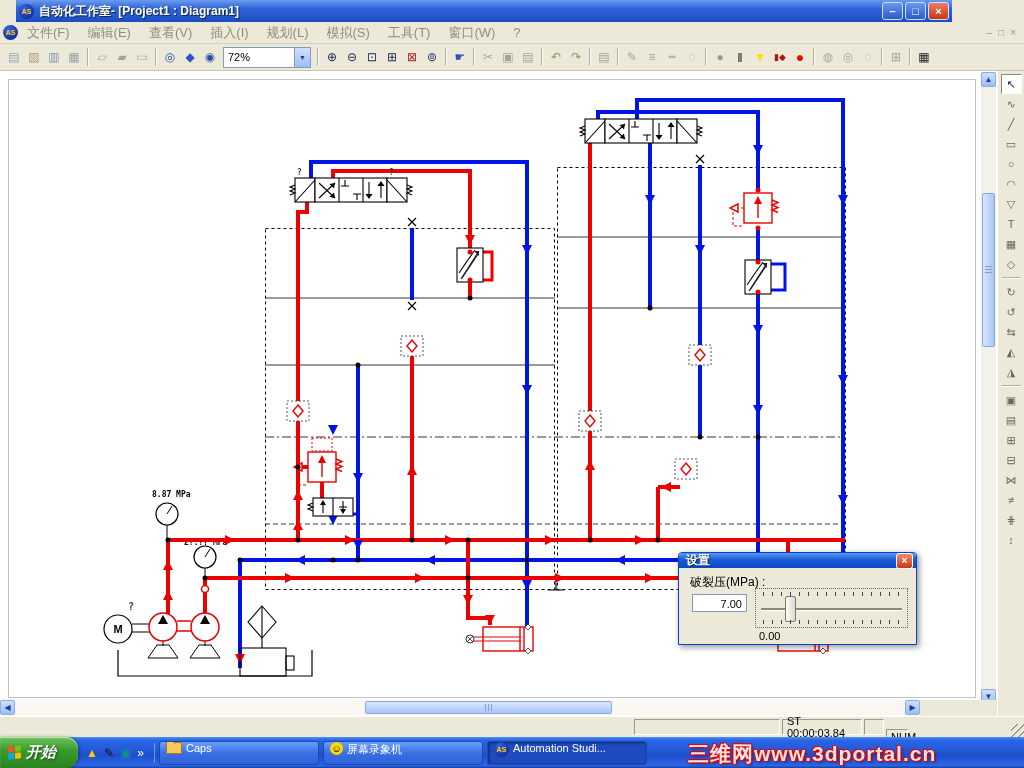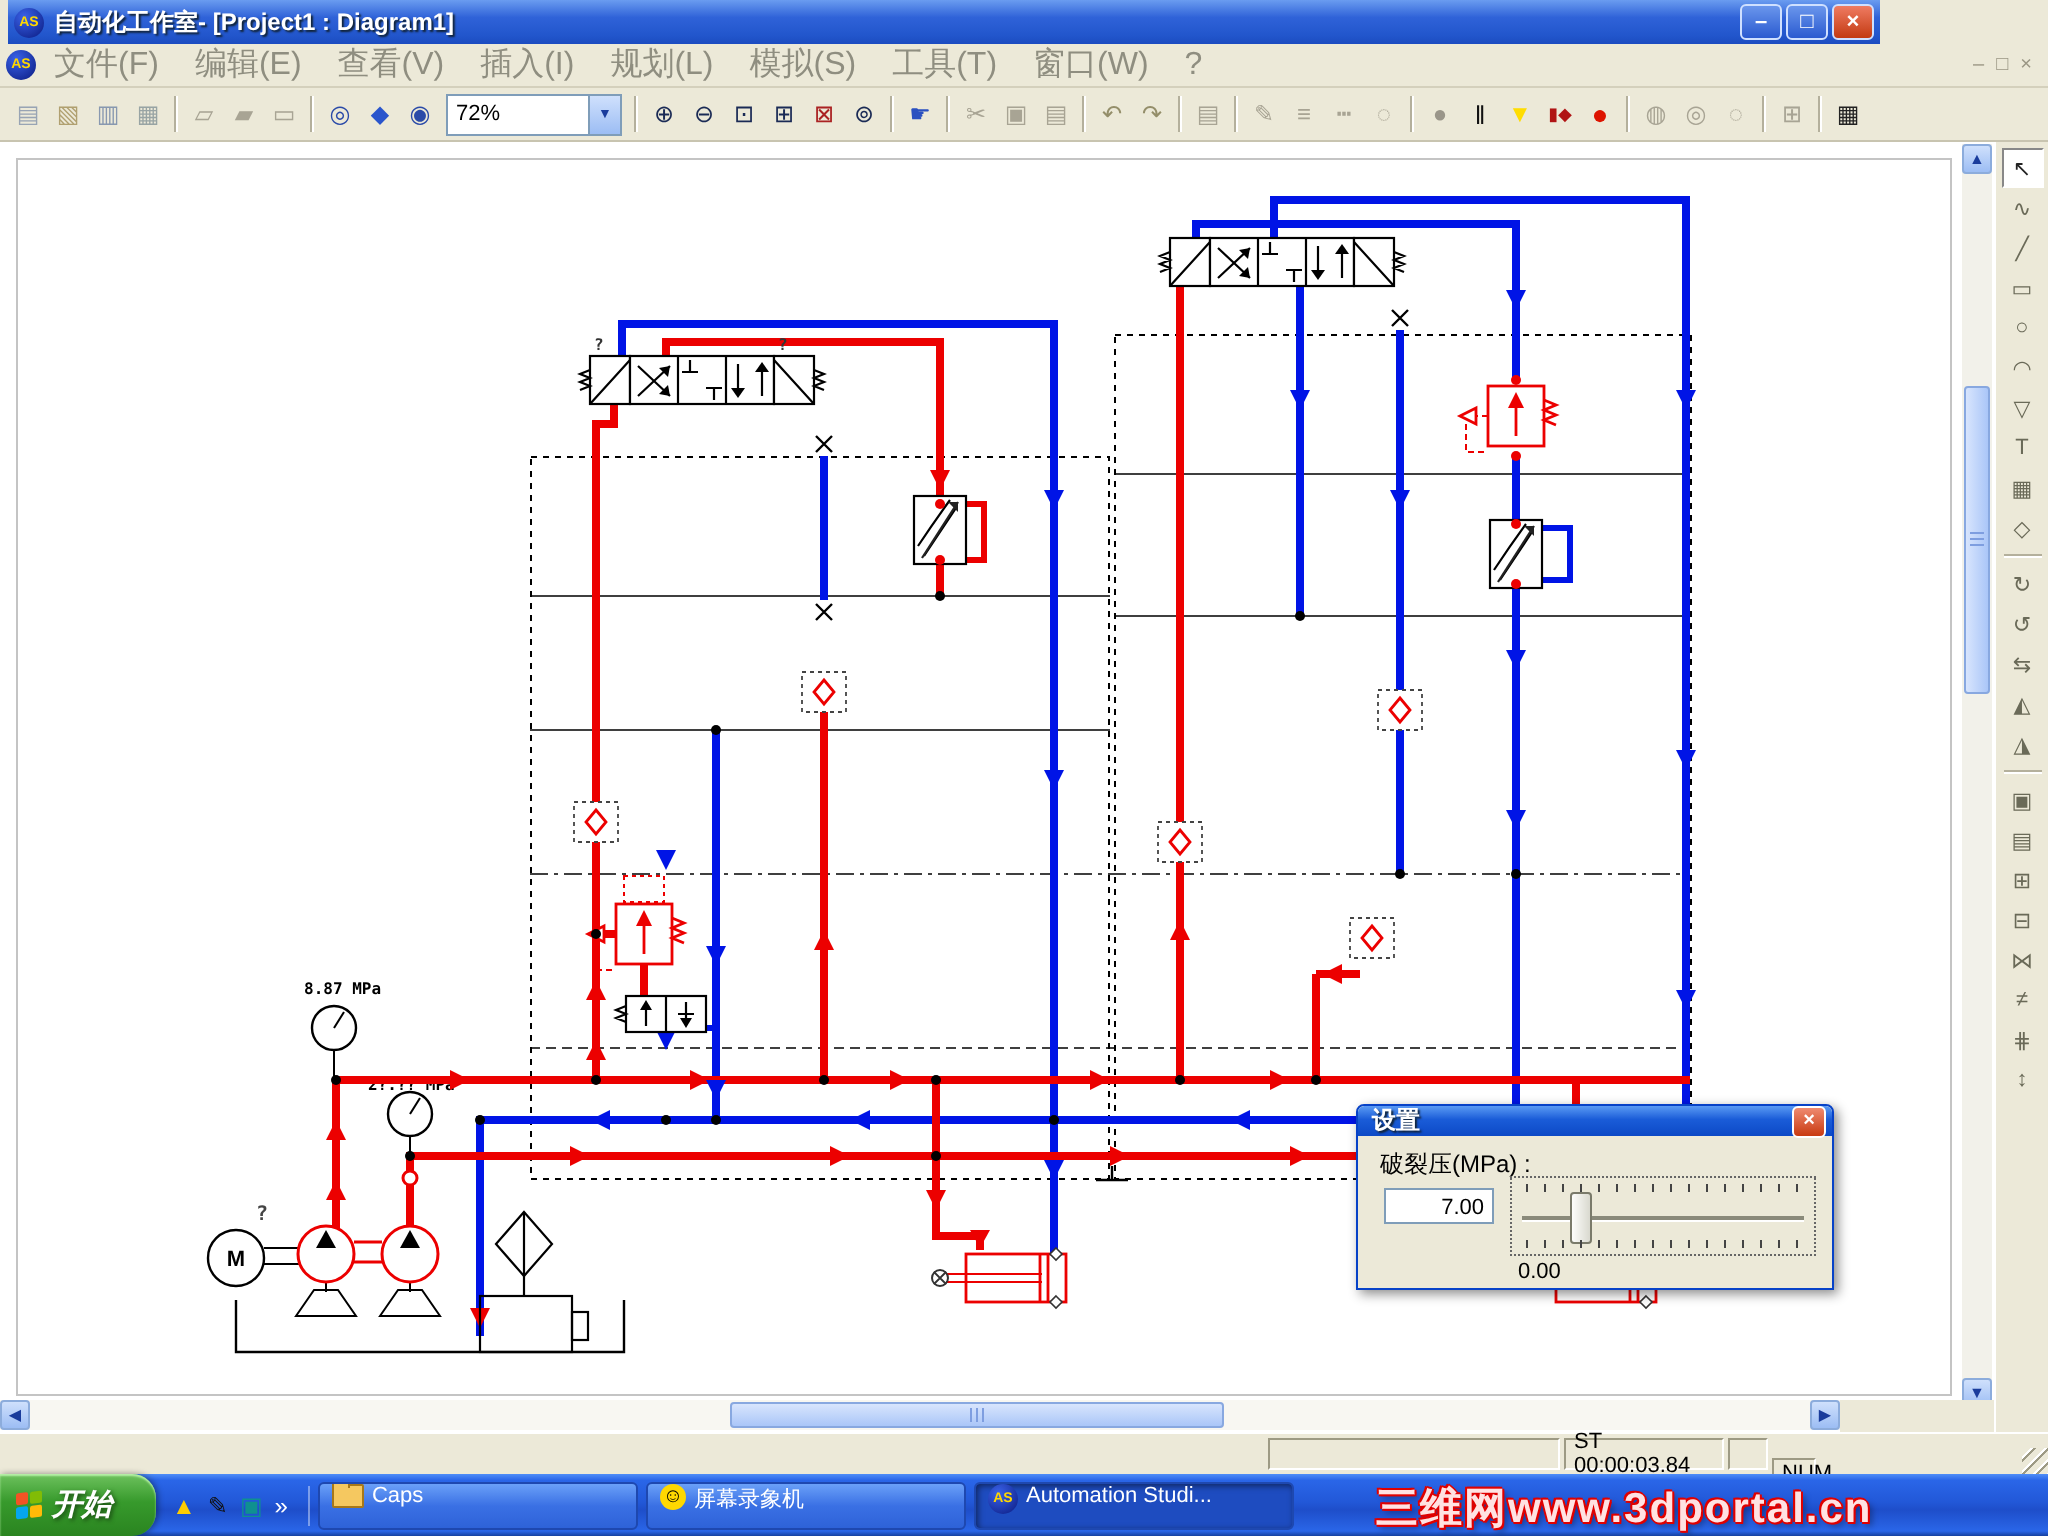--- a/index.html
+++ b/index.html
@@ -1,31 +1,31 @@
 <!DOCTYPE html>
 <html><head>
 <meta charset="utf-8">
 <style>
   html,body{margin:0;padding:0;background:#555;}
   .screen{position:relative;width:1024px;height:768px;overflow:hidden;background:#ece9d8;
           font-family:"Liberation Sans",sans-serif;-webkit-font-smoothing:none;}
   
-  .titlebar{position:absolute;left:4px;top:0;width:936px;height:22px;display:flex;align-items:center;
+  .titlebar{position:absolute;left:16px;top:0;width:936px;height:22px;display:flex;align-items:center;
     background:linear-gradient(180deg,#6a9cf0 0%,#2f62d8 40%,#2256cc 80%,#1c4cc0 100%);padding-left:3px;box-sizing:border-box;}
   .as-badge{display:inline-flex;align-items:center;justify-content:center;width:15px;height:15px;border-radius:50%;
     background:radial-gradient(circle at 35% 30%,#3a62e8,#0a1a80);color:#ffd700;font-size:7px;font-weight:bold;flex:0 0 auto;}
   .title-text{color:#fff;font-weight:bold;font-size:12px;margin-left:5px;text-shadow:1px 1px 1px #123;white-space:nowrap;}
   .win-ctrls{margin-left:auto;display:flex;gap:2px;padding-right:3px;}
   .wbtn{width:21px;height:18px;border-radius:3px;display:flex;align-items:center;justify-content:center;color:#fff;
     font-size:11px;font-weight:bold;background:linear-gradient(180deg,#6a96ec,#2a5ad0);border:1px solid #cfe0ff;box-sizing:border-box;}
   .wbtn.close{background:linear-gradient(180deg,#ef7b62,#c33a12);}
   
   .menubar{position:absolute;left:0;top:22px;width:1024px;height:22px;background:#ece9d8;display:flex;align-items:center;
     border-bottom:1px solid #d4d0bc;box-sizing:border-box;padding-left:3px;}
-  .mitem{font-size:16px;color:#8f8e80;padding:0 9px;white-space:nowrap;}
+  .mitem{font-size:13px;color:#8f8e80;padding:0 9px;white-space:nowrap;}
   .menu-ctrls{margin-left:auto;display:flex;gap:6px;padding-right:8px;color:#9a9684;font-size:10px;}
   
   .toolbar{position:absolute;left:0;top:44px;width:1024px;height:27px;background:#ece9d8;border-bottom:1px solid #c8c4b0;
     display:flex;align-items:center;box-sizing:border-box;padding-left:4px;overflow:hidden;}
   .tbtn{width:20px;height:20px;display:flex;align-items:center;justify-content:center;flex:0 0 auto;}
   .tbtn .glyph{font-size:12px;line-height:1;}
   .tsep{width:1px;height:18px;background:#b4b09c;border-right:1px solid #fff;margin:0 3px;flex:0 0 auto;}
   .combo{width:86px;height:19px;background:#fff;border:1px solid #7f9db9;display:flex;align-items:center;margin:0 3px;flex:0 0 auto;}
   .combo-val{flex:1;font-size:11px;padding-left:4px;color:#000;}
   .combo-arr{width:15px;height:100%;display:flex;align-items:center;justify-content:center;font-size:7px;color:#1a3c9c;

